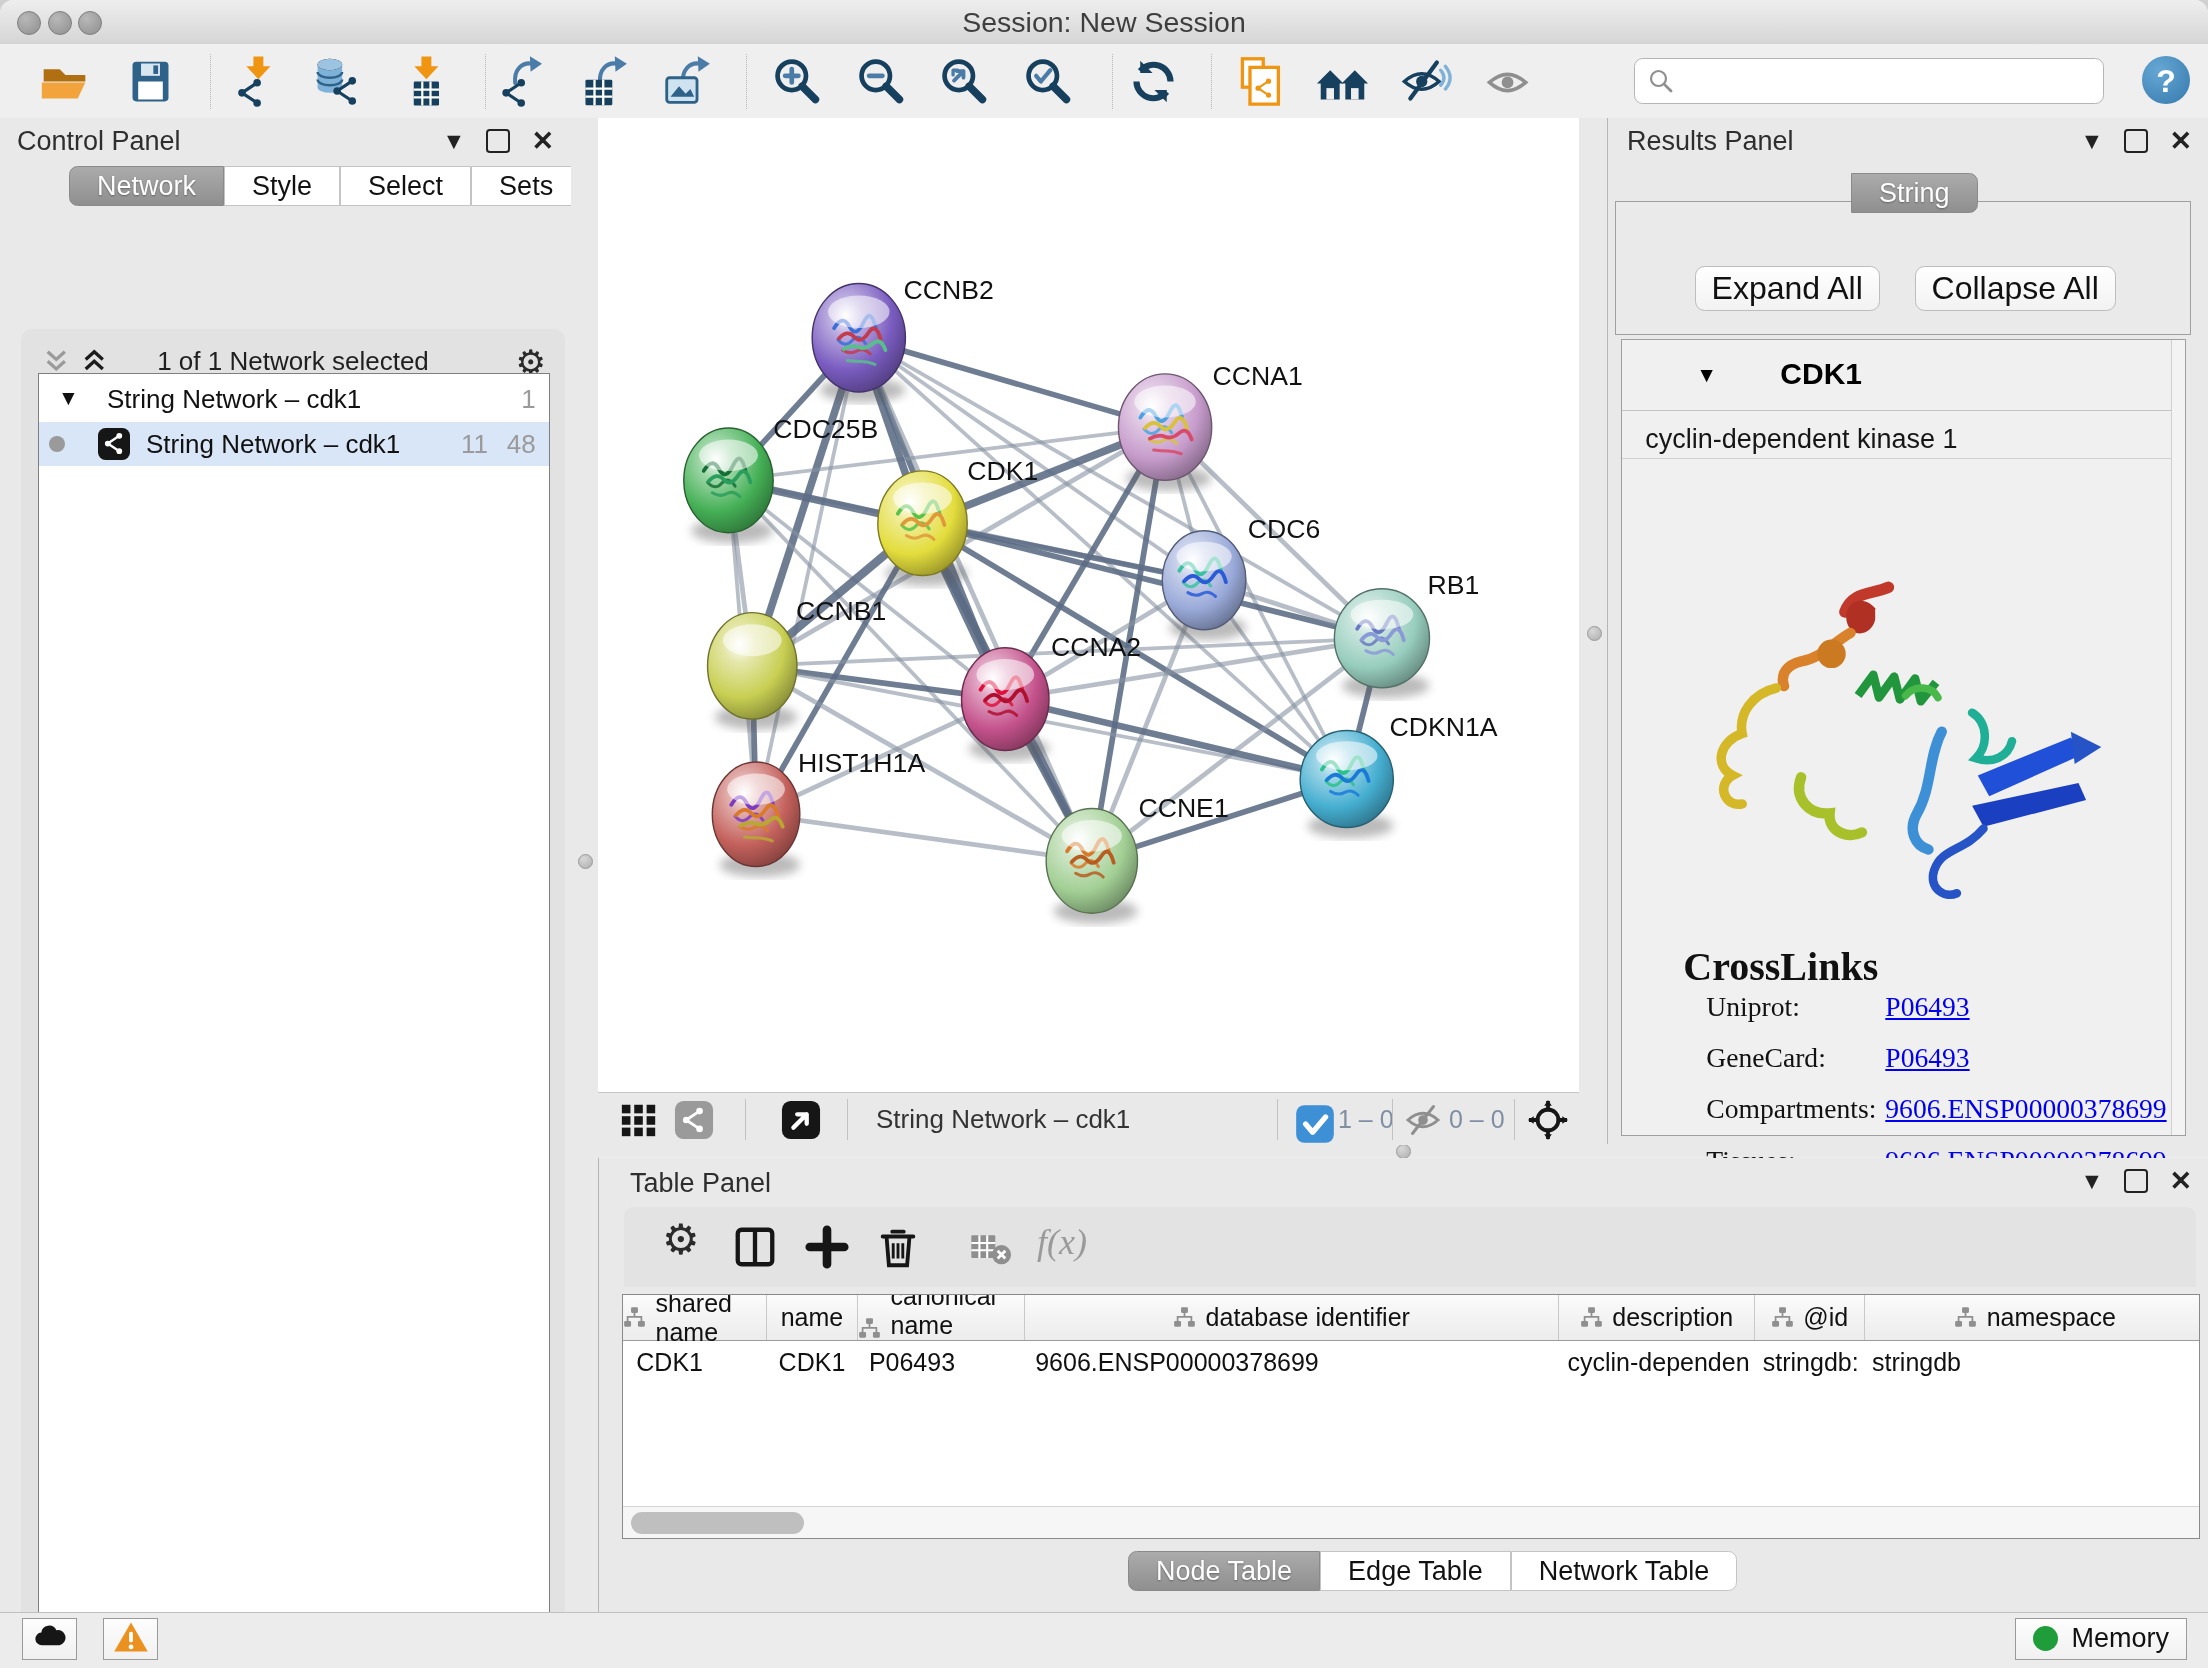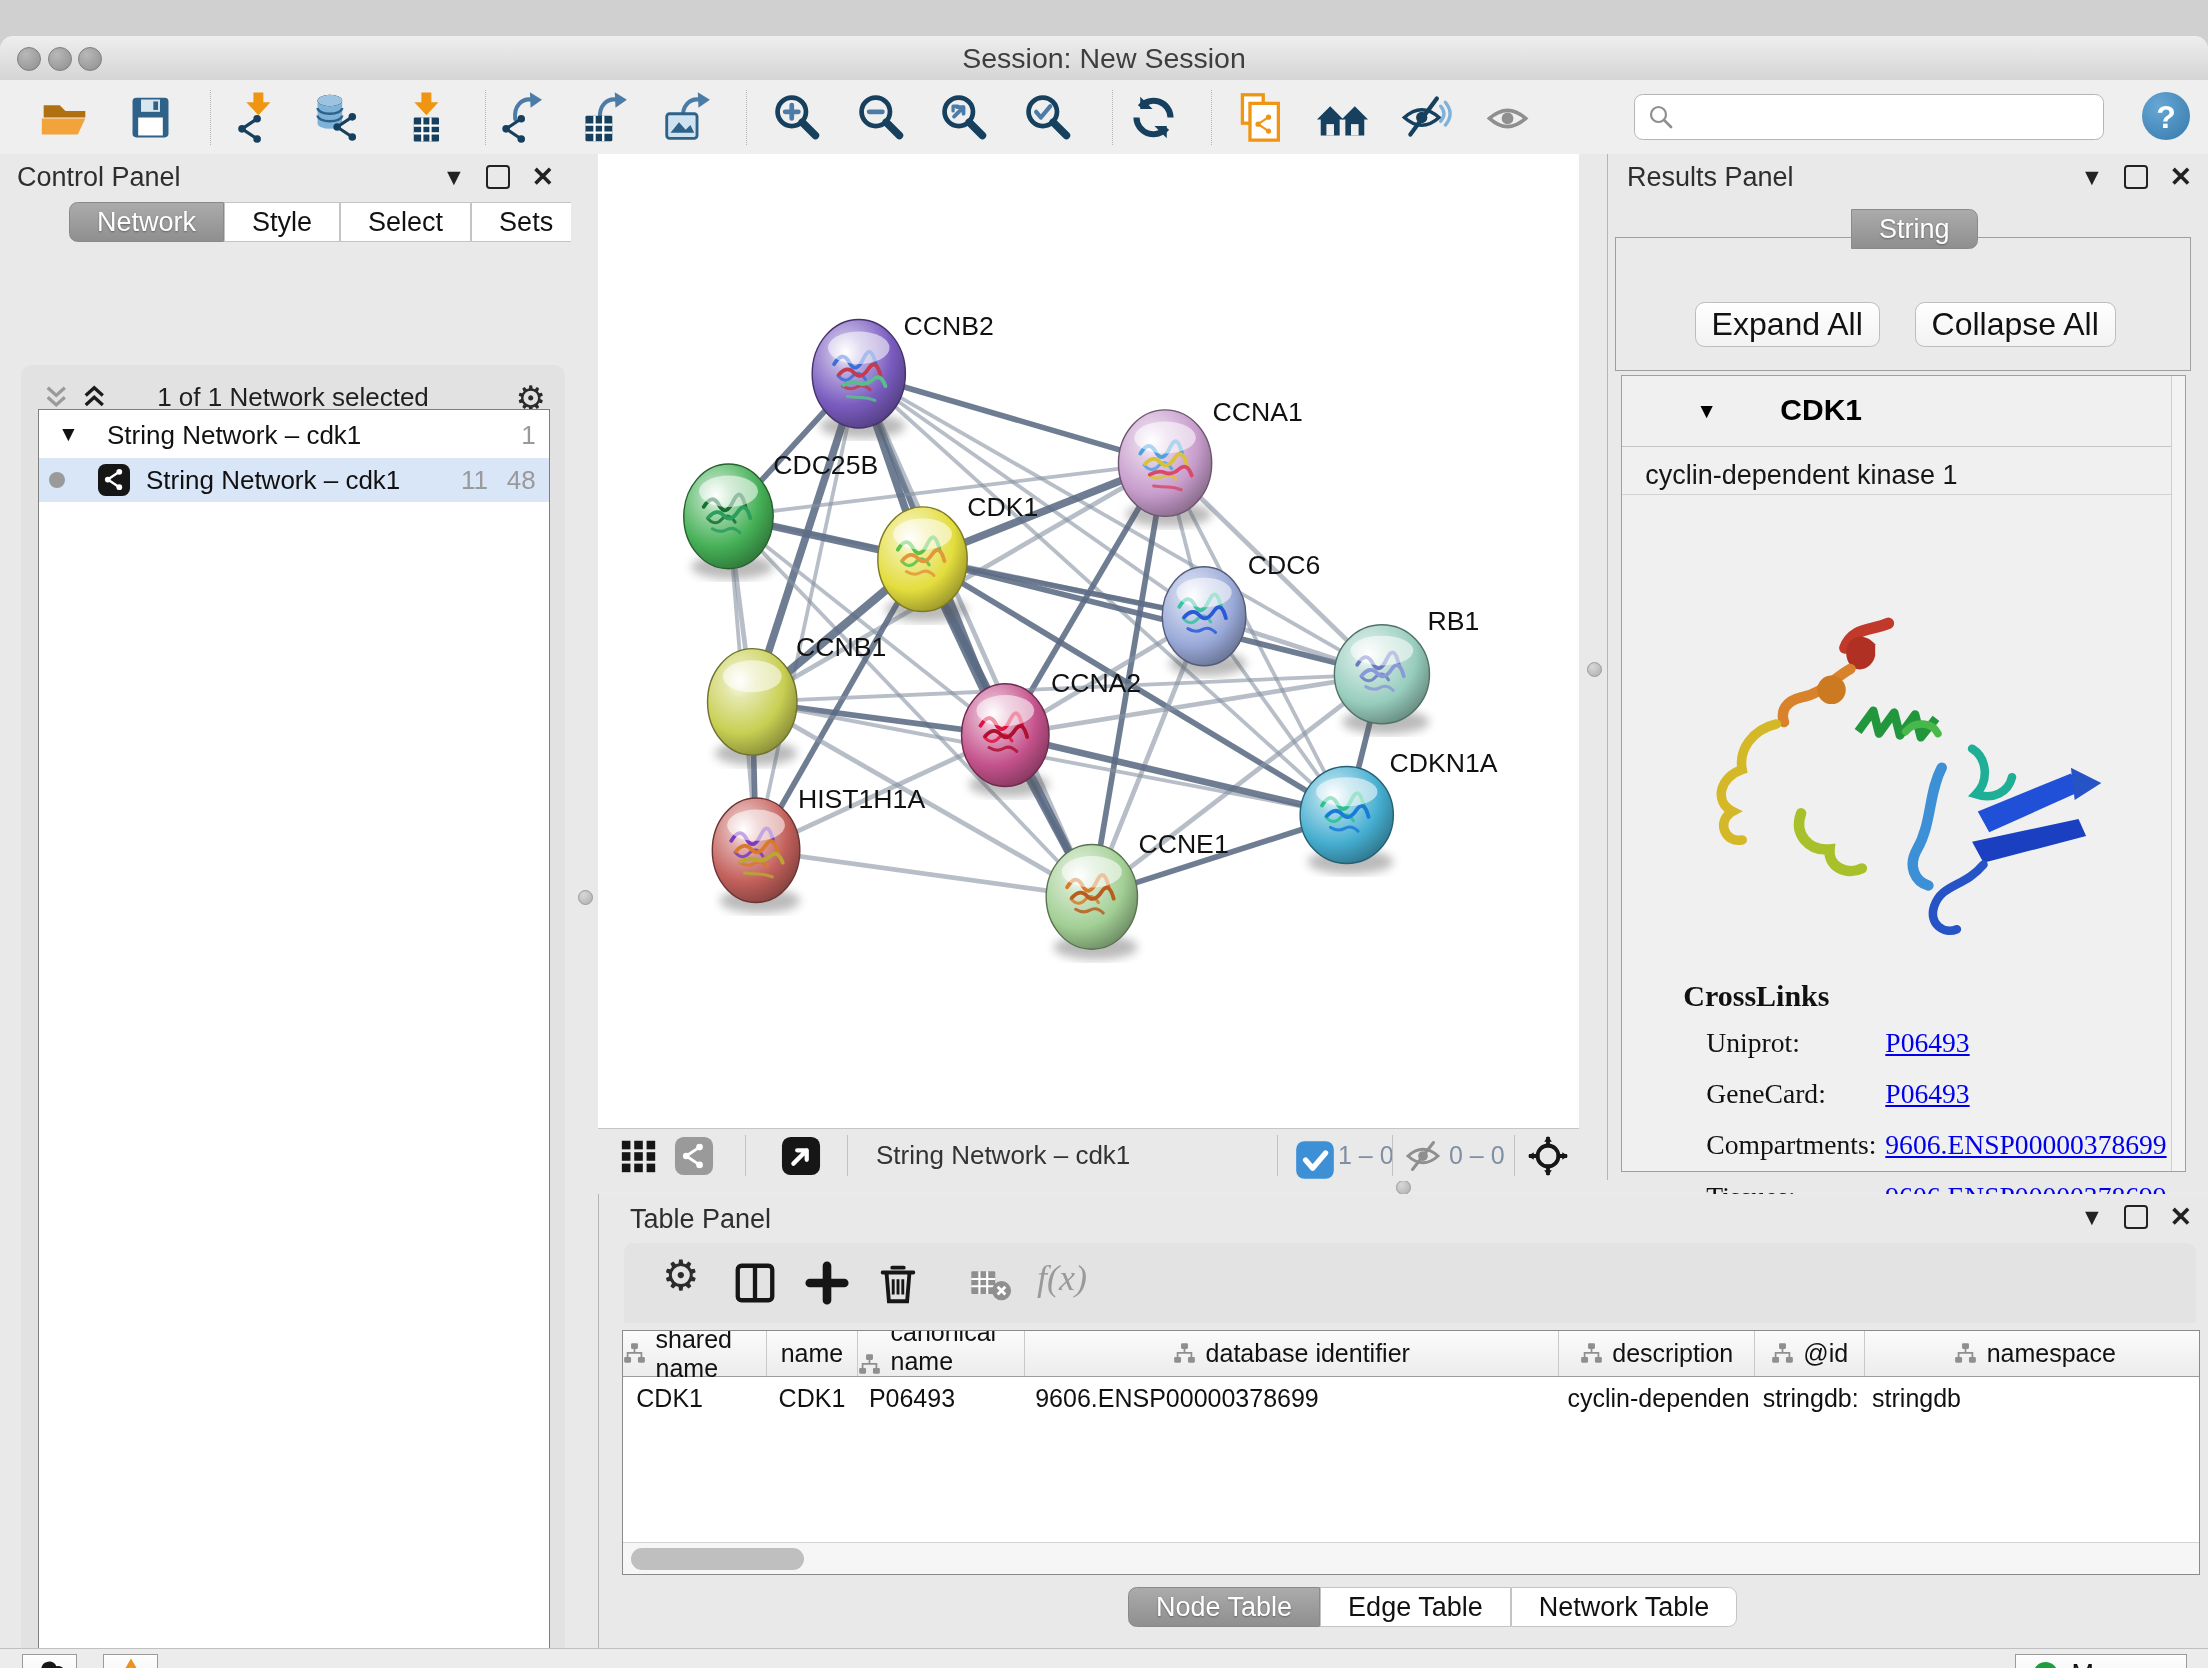--- a/index.html
+++ b/index.html
@@ -1,17 +1,17 @@
 <!DOCTYPE html>
 <html style="font-size:15px"><head>
 <meta charset="utf-8">
 <style>
   html,body{margin:0;padding:0;width:2208px;height:1668px;overflow:hidden;
     font-family:"Liberation Sans",sans-serif;background:#d0d0d0;}
-  .window{position:absolute;inset:0;background:#ececec;border-radius:13.3px 13.3px 0 0;overflow:hidden;margin-top:36px;}
+  .window{position:absolute;inset:0;background:#ececec;border-radius:13.3px 13.3px 0 0;overflow:hidden;}
   
   .titlebar{position:absolute;left:0;top:0;width:100%;height:44px;
     background:linear-gradient(#eeeeee,#d5d5d5);border-bottom:1px solid #adadad;}
   .tl{position:absolute;top:10.5px;width:22px;height:22px;border-radius:50%;
     background:radial-gradient(circle at 35% 30%,#b8b8b8,#8f8f8f);border:1px solid #7d7d7d;}
   .title-text{position:absolute;width:100%;text-align:center;line-height:44px;
     font-size:28.5px;color:#3e3e3e;}
   
   .toolbar{position:absolute;left:0;top:44px;width:100%;height:74px;background:#efefef;
     border-bottom:1px solid #c2c2c2;}
@@ -75,21 +75,21 @@
   .rp-outer{position:absolute;left:6.7px;top:83px;width:574px;height:132px;border:1.9px solid #9f9f9f;
     background:#eaeaea;}
   .rp-btn{position:absolute;height:45px;background:linear-gradient(#fff,#f2f2f2);
     border:1px solid #bdbdbd;border-radius:9.5px;font-size:32px;color:#111;cursor:pointer;}
   .rp-content{position:absolute;left:13.3px;top:221px;width:563px;height:795px;border:1.9px solid #9f9f9f;
     background:#f0f0f0;}
   .rp-generow{position:absolute;left:0;top:0;width:100%;height:70px;border-bottom:1px solid #c4c4c4;}
   .rp-desc{position:absolute;left:23px;top:84px;font-size:27px;color:#161616;}
   .rp-descline{position:absolute;left:0;top:118px;width:100%;border-top:1px solid #d2d2d2;}
   .serif{font-family:"Liberation Serif",serif;}
-  .xl-title{position:absolute;font-size:30px;font-weight:bold;color:#111;}
+  .xl-title{position:absolute;font-size:40px;font-weight:bold;color:#111;}
   .xl-label{position:absolute;font-size:27.6px;color:#111;}
   .xl-link{position:absolute;font-size:27.6px;color:#0000ee;text-decoration:underline;cursor:pointer;}
   .rp-scroll{position:absolute;right:0;top:0;width:13.3px;height:100%;background:#f3f3f3;border-left:1px solid #cfcfcf;}
   
   .table-panel{position:absolute;left:598px;top:1158px;width:1610px;height:455px;background:#e9e9e9;
     border-left:1px solid #b5b5b5;}
   .tp-toolbar{position:absolute;left:25px;top:49px;width:1572px;height:80px;background:#e3e3e3;
     border-radius:9.5px 9.5px 0 0;}
   .tp-ic{position:absolute;top:17px;width:46px;height:46px;border:none;background:transparent;padding:0;cursor:pointer;}
   .tp-ic svg{width:46px;height:46px;}

